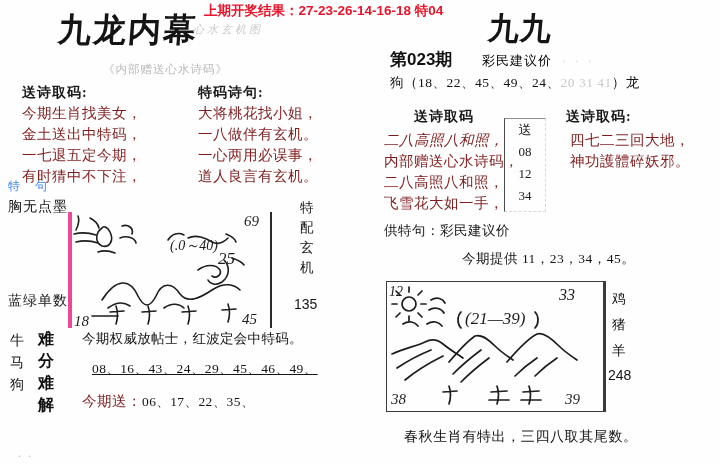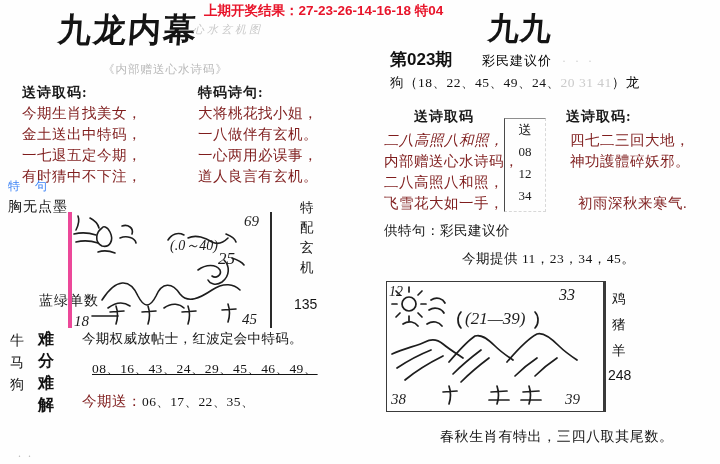--- a/index.html
+++ b/index.html
@@ -74,21 +74,21 @@
   .te-ju-label {
     left: 8px; top: 178px;
     font-size: 12px; letter-spacing: 6px; color: #3b82f6;
   }
   .xiong-label {
     left: 8px; top: 198px;
     font-size: 14px; letter-spacing: 1px; color: #141414;
   }
   .lanlv-label {
     left: 8px; top: 292px;
-    font-size: 14px; letter-spacing: 1px; color: #141414; margin-left: 31px;
+    font-size: 14px; letter-spacing: 1px; color: #141414;
   }
 
   
   .doodle-left {
     left: 68px; top: 196px;
     width: 198px; height: 116px;
     border-left: 4px solid #ec4899;
     border-right: 2px solid #2a2a2a;
     background: transparent;
     margin-top: 16px;
@@ -231,21 +231,20 @@
   }
   .val-248 {
     left: 608px; top: 367px;
     font-family: "Liberation Sans", sans-serif;
     font-size: 14px; color: #141414;
   }
   .footer-note {
     left: 404px; top: 428px;
     font-size: 14px; color: #141414; letter-spacing: 0.6px;
     white-space: nowrap;
-    margin-left: 36px;
   }
 </style>
 </head>
 <body>
 
 <div class="page">
 
   <div class="abs brand-left">九龙内幕</div>
   <div class="abs brand-sub-faint">心水玄机图</div>
   <div class="abs lottery-result">上期开奖结果：27-23-26-14-16-18 特04</div>
@@ -342,21 +341,20 @@
 
   <div class="abs col-head r-head-a">送诗取码</div>
   <div class="abs poem-line r-poem-a" style="top:131px;font-style:italic;">二八高照八和照，</div>
   <div class="abs poem-line r-poem-a" style="top:152px;">内部赠送心水诗码，</div>
   <div class="abs poem-line r-poem-a" style="top:173px;">二八高照八和照，</div>
   <div class="abs poem-line r-poem-a" style="top:194px;">飞雪花大如一手，</div>
 
   <div class="abs col-head r-head-b">送诗取码:</div>
   <div class="abs poem-line r-poem-b" style="top:131px;">四七二三回大地，</div>
   <div class="abs poem-line r-poem-b" style="top:152px;">神功護體碎妖邪。</div>
-  <div class="abs poem-line r-poem-b" style="left:578px; top:194px;">初雨深秋来寒气.</div>
 
   <div class="abs send-box">
     <div>送</div>
     <div>08</div>
     <div>12</div>
     <div>34</div>
   </div>
 
   <div class="abs gong-te">供特句：彩民建议价</div>
   <div class="abs provide-line">今期提供 11，23，34，45。</div>

